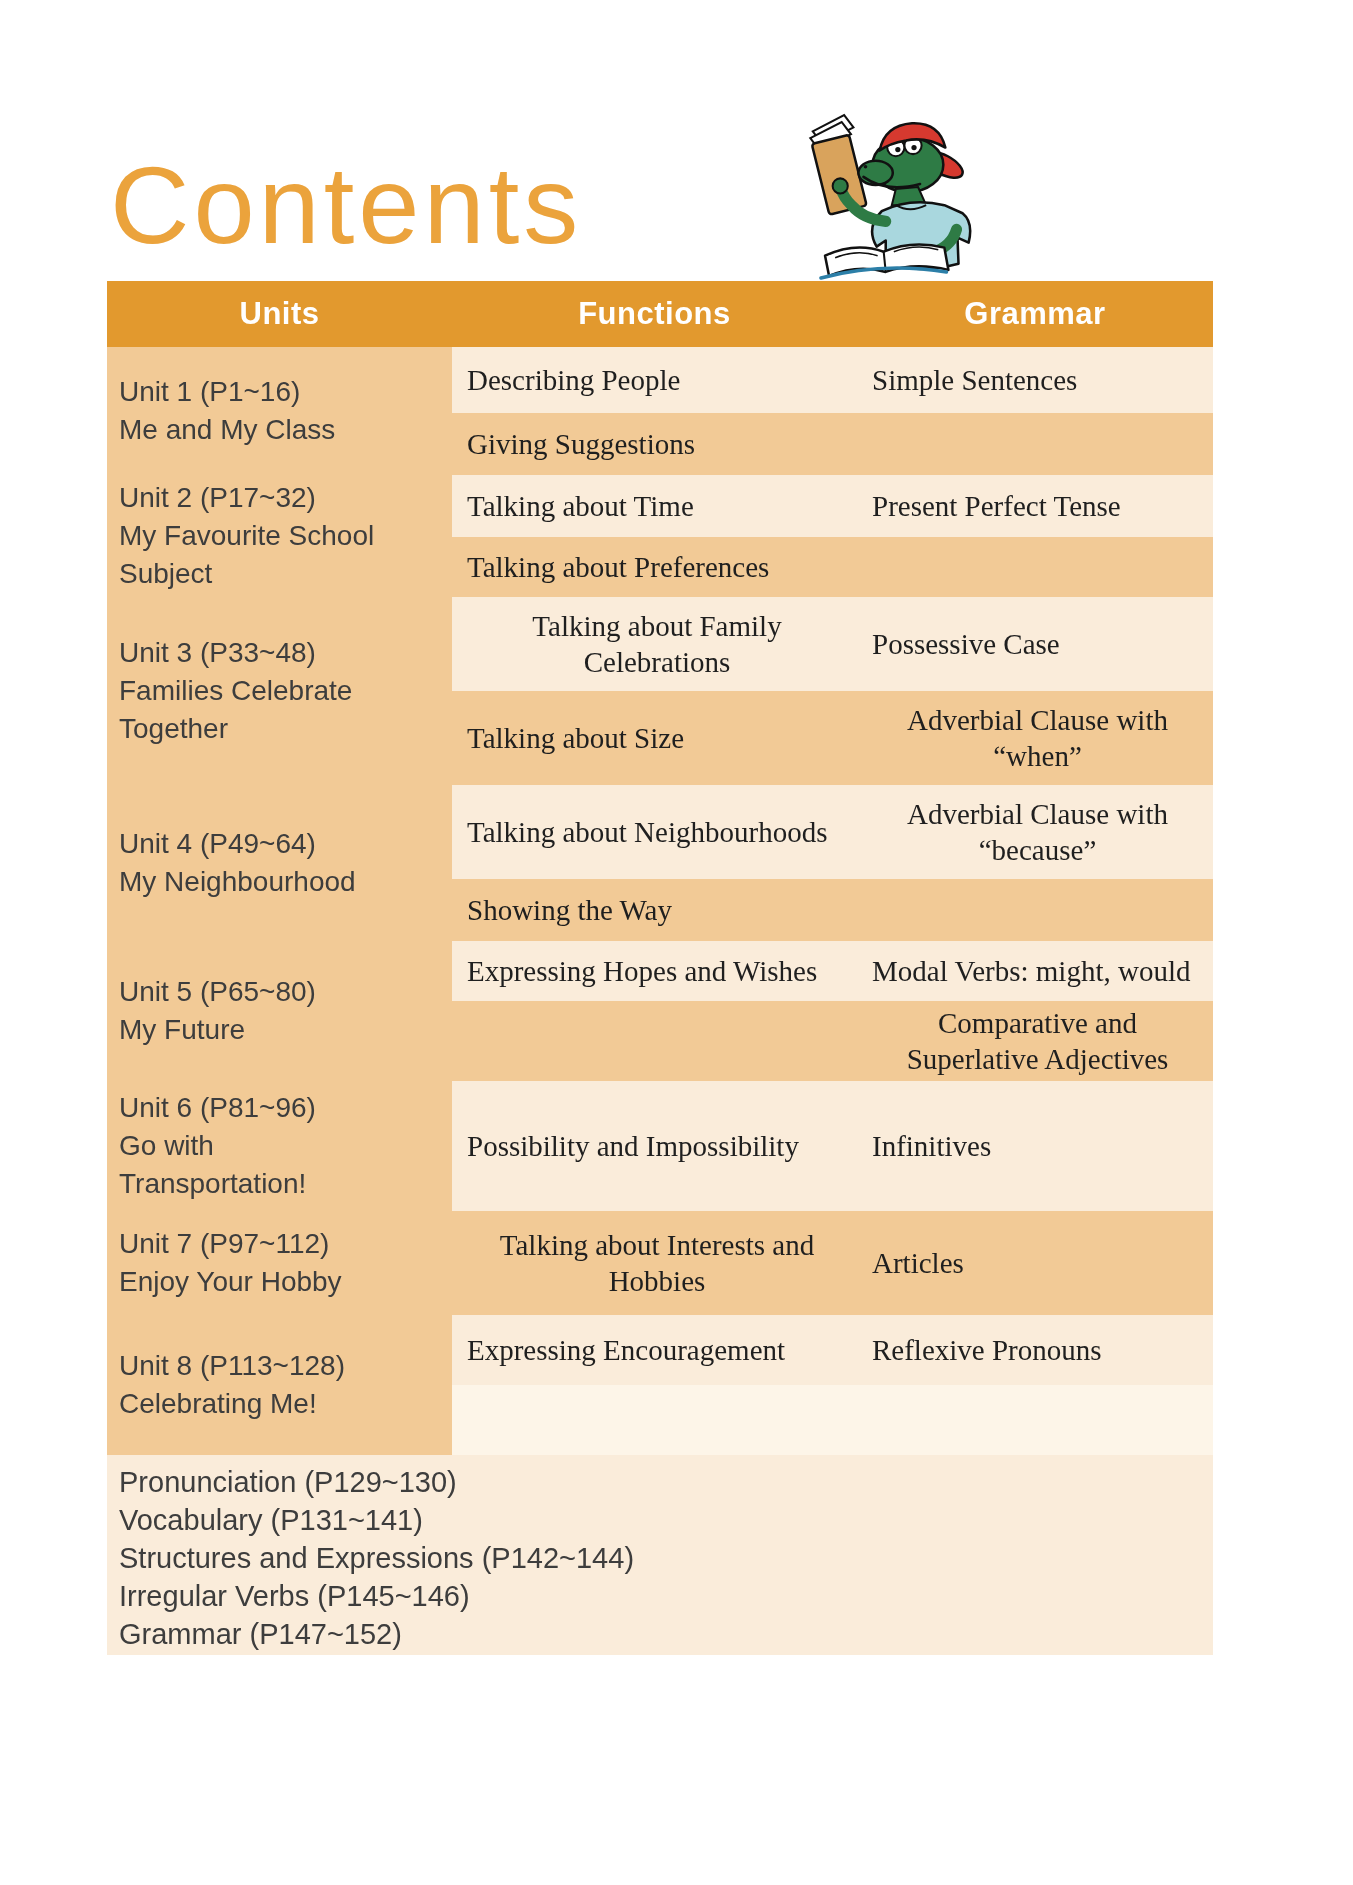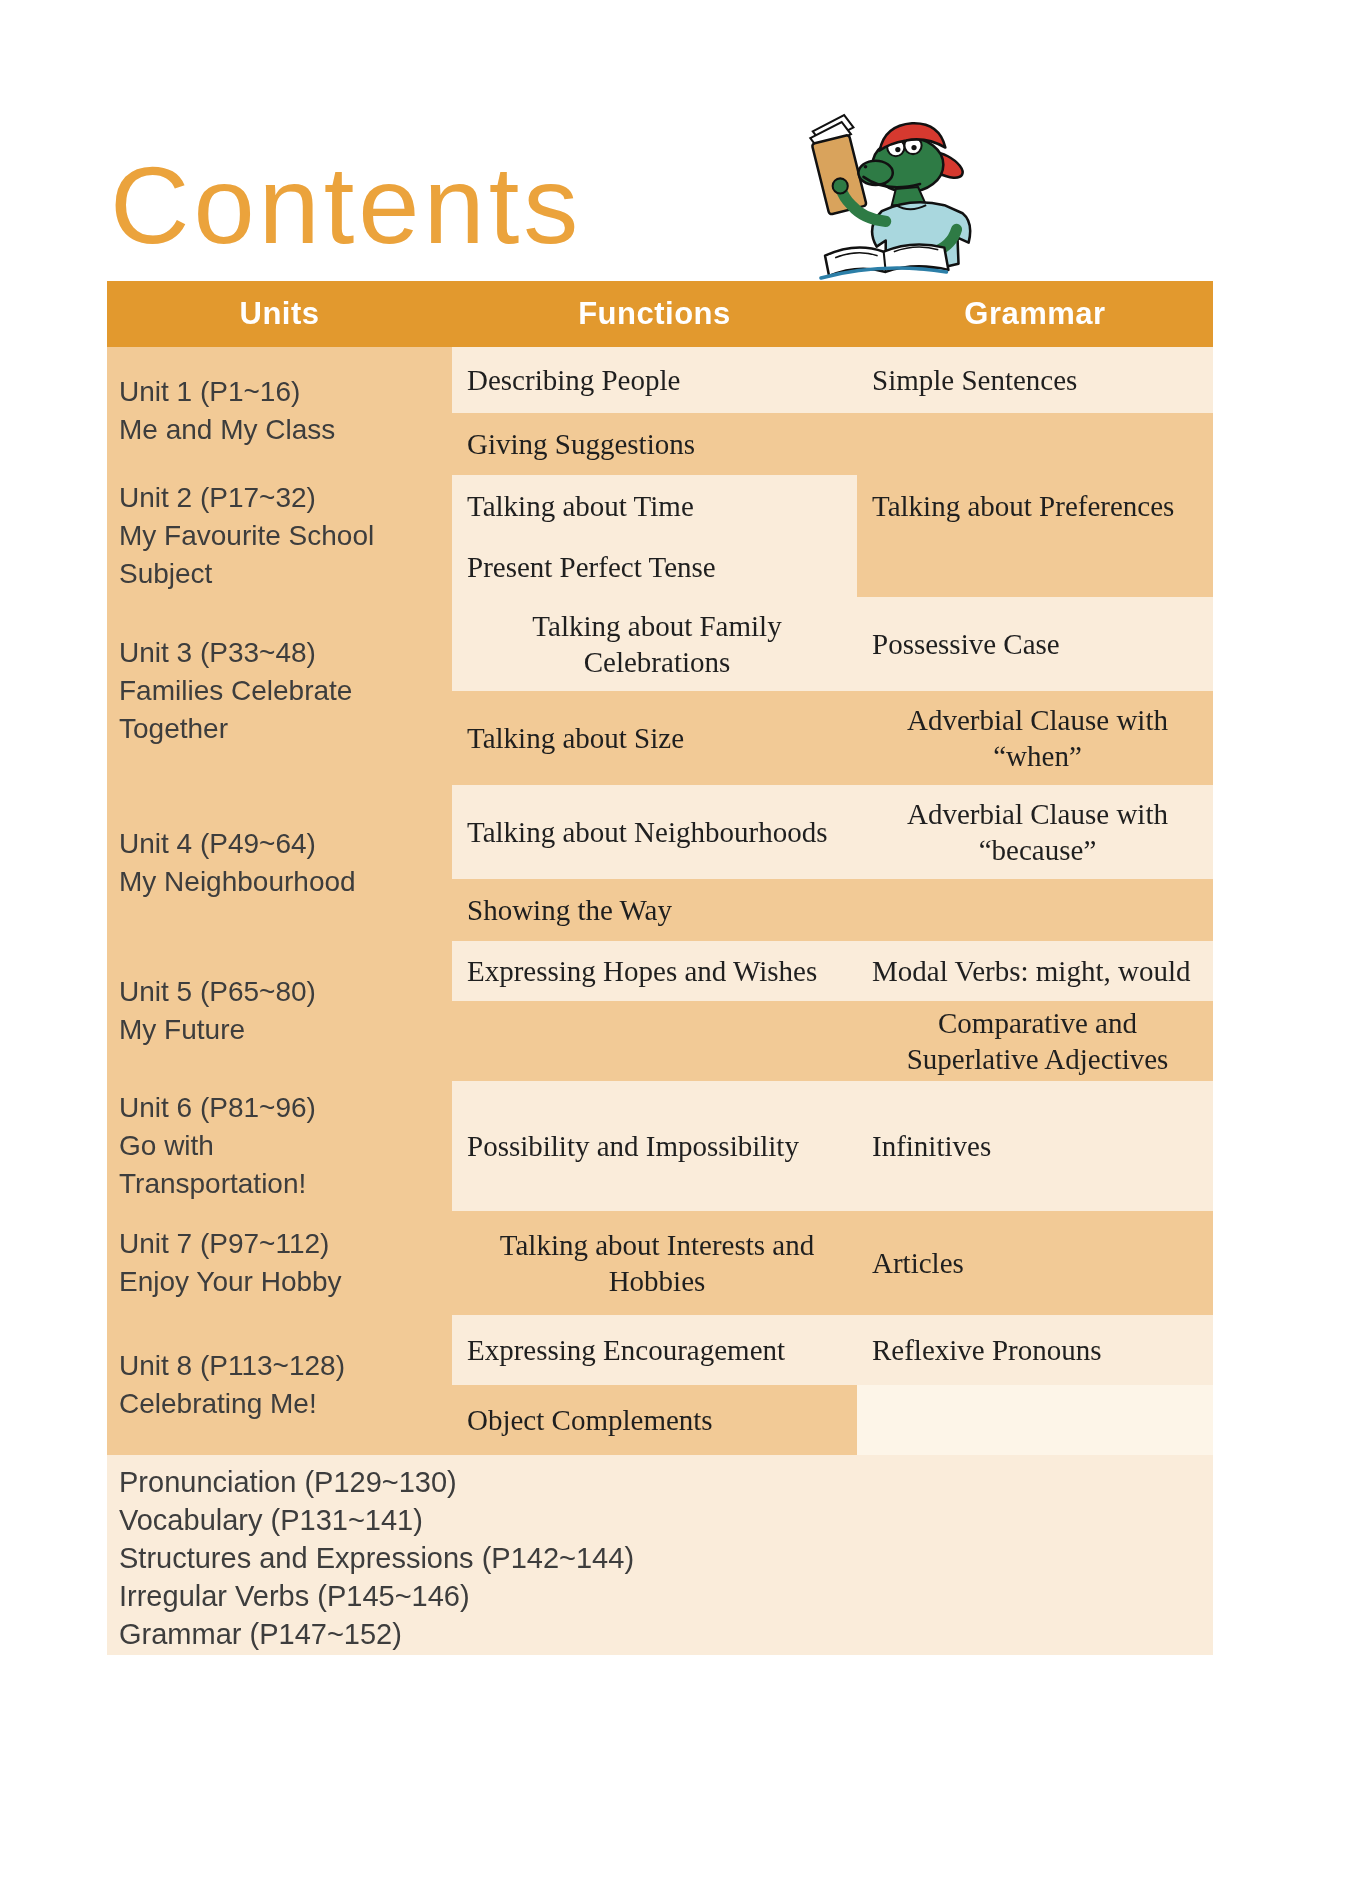--- a/index.html
+++ b/index.html
@@ -160,22 +160,22 @@
 Me and My Class</div>
     <div class="cell light">Describing People</div>
     <div class="cell light">Simple Sentences</div>
     <div class="cell dark">Giving Suggestions</div>
     <div class="cell dark"></div>
 
     <div class="ucell span2">Unit 2 (P17~32)
 My Favourite School
 Subject</div>
     <div class="cell light">Talking about Time</div>
+    <div class="cell light">Present Perfect Tense</div>
     <div class="cell dark">Talking about Preferences</div>
-    <div class="cell light">Present Perfect Tense</div>
     <div class="cell dark"></div>
 
     <div class="ucell span2">Unit 3 (P33~48)
 Families Celebrate
 Together</div>
     <div class="cell light">Talking about Family Celebrations</div>
     <div class="cell light">Possessive Case</div>
     <div class="cell dark">Talking about Size</div>
     <div class="cell dark">Adverbial Clause with “when”</div>
 
@@ -201,21 +201,20 @@
 
     <div class="ucell">Unit 7 (P97~112)
 Enjoy Your Hobby</div>
     <div class="cell dark">Talking about Interests and Hobbies</div>
     <div class="cell dark">Articles</div>
 
     <div class="ucell span2">Unit 8 (P113~128)
 Celebrating Me!</div>
     <div class="cell light">Expressing Encouragement</div>
     <div class="cell light">Reflexive Pronouns</div>
-    <div class="cell dark">Object Complements</div>
 
     <div class="appendix">Pronunciation (P129~130)
 Vocabulary (P131~141)
 Structures and Expressions (P142~144)
 Irregular Verbs (P145~146)
 Grammar (P147~152)</div>
 
   </div>
 </div>
 

